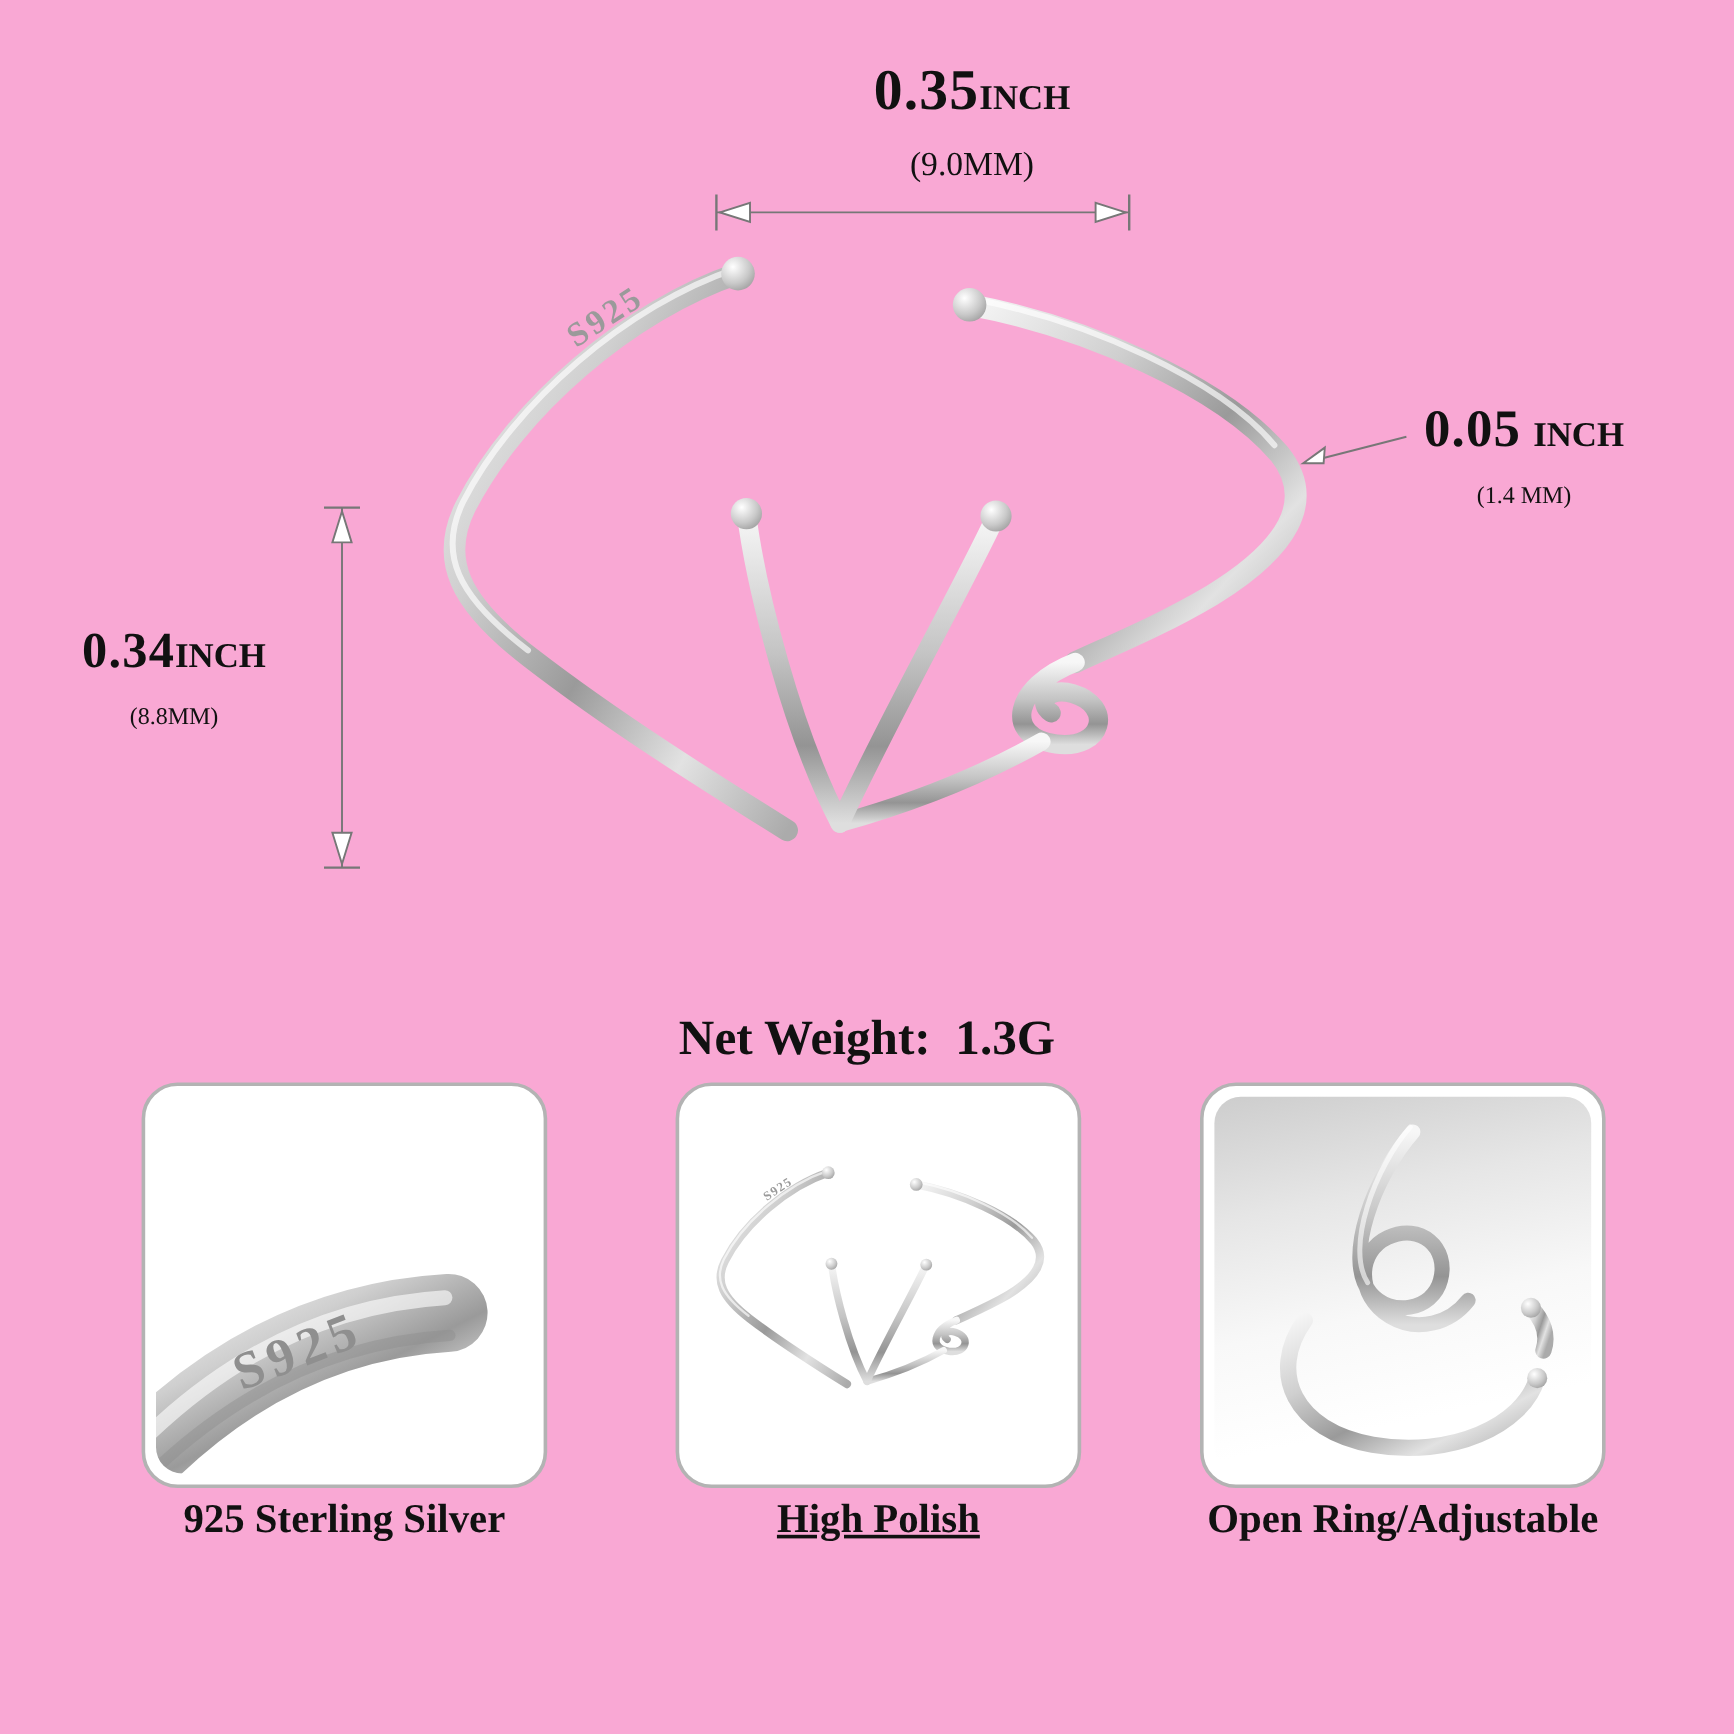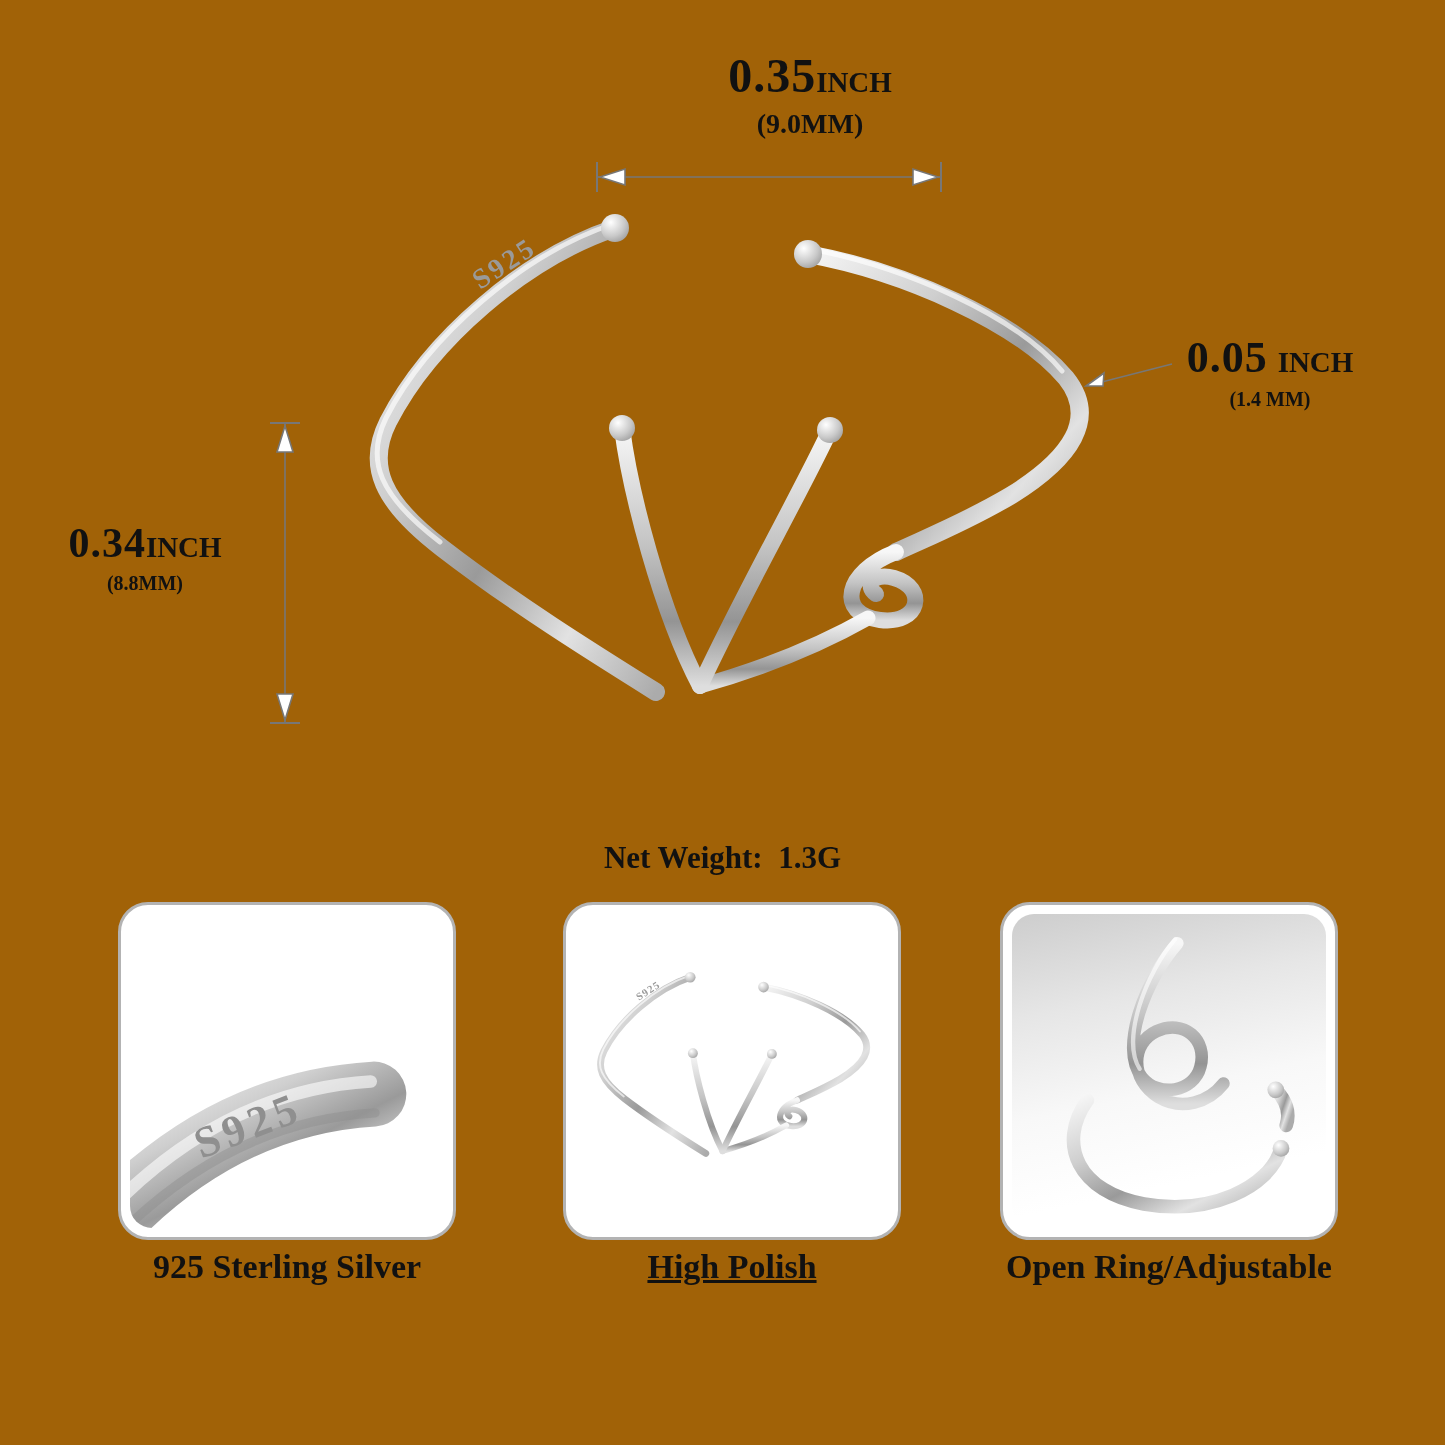--- a/index.html
+++ b/index.html
@@ -1,30 +1,30 @@
 <!DOCTYPE html>
 <html><head>
 <meta charset="utf-8">
 <style>
   * { margin:0; padding:0; box-sizing:border-box; }
   html,body { background:#ffffff; }
   body { font-family:"Liberation Serif", serif; color:#111111; }
-  .stage { position:relative; width:1445px; height:1445px; background:#a16207; overflow:hidden; margin:0 auto; }
+  .stage { position:relative; width:1445px; height:1445px; background:#f9a8d4; overflow:hidden; margin:0 auto; }
   .abs { position:absolute; }
 
   .dim-label { text-align:center; font-weight:bold; color:#111; line-height:1.1; }
   .dim-value { font-size:48px; letter-spacing:1px; }
   .dim-value.mid { font-size:44px; }
   .dim-value.sml { font-size:42px; }
   .dim-unit { font-size:29px; }
   .dim-unit.gap { margin-left:10px; }
-  .dim-metric { font-size:28px; margin-top:6px; font-weight:bold; }
+  .dim-metric { font-size:28px; margin-top:20px; font-weight:normal; }
   .dim-metric.sm { font-size:20px; }
 
-  .net-weight { width:100%; text-align:center; font-size:31px; font-weight:bold; white-space:pre-wrap; }
+  .net-weight { width:100%; text-align:center; font-size:41px; font-weight:bold; white-space:pre-wrap; }
 
   .feature { text-align:center; }
   .card { width:338px; height:338px; margin:0 auto; border:3px solid #b3b3b3; border-radius:30px; background:#ffffff; padding:9px; }
   .photo { width:100%; height:100%; border-radius:22px; overflow:hidden; background:#ffffff;
            display:flex; align-items:center; justify-content:center; }
   .photo.backdrop { background:linear-gradient(168deg,#cdcdcd 0%, #e6e6e6 28%, #f8f8f8 55%, #ffffff 80%); }
   .caption { margin-top:8px; font-size:34px; font-weight:bold; }
 
   svg text.engrave { font-family:"Liberation Serif", serif; font-weight:bold; }
 </style>

